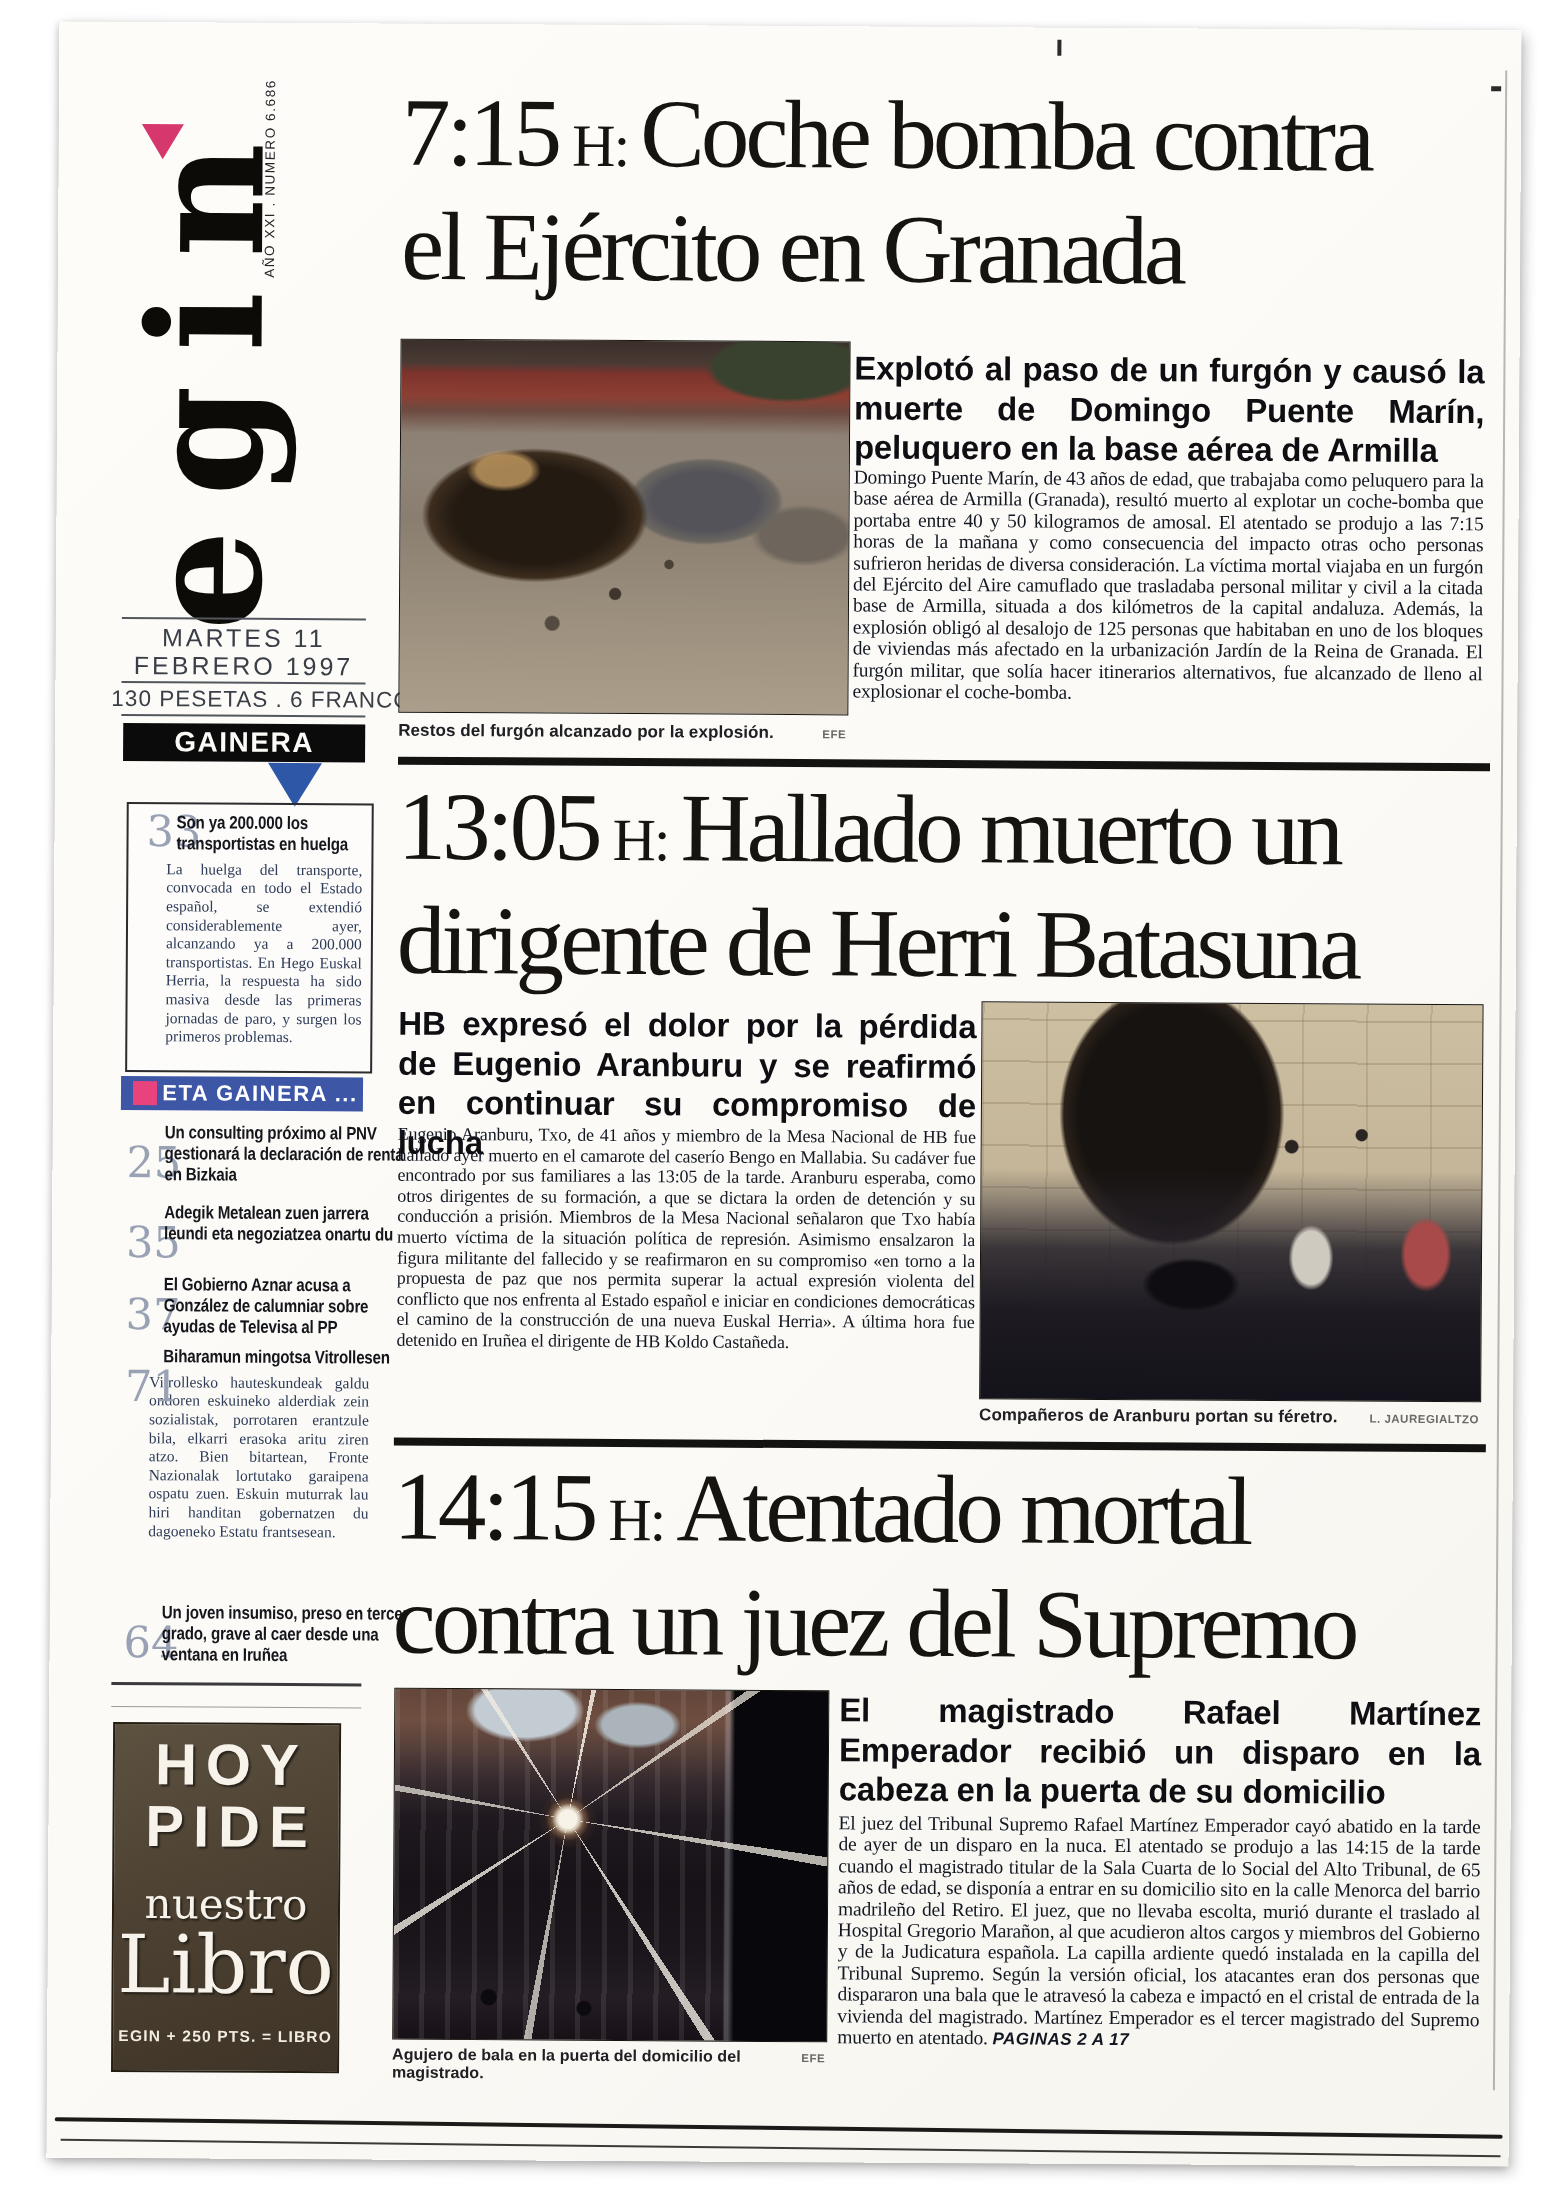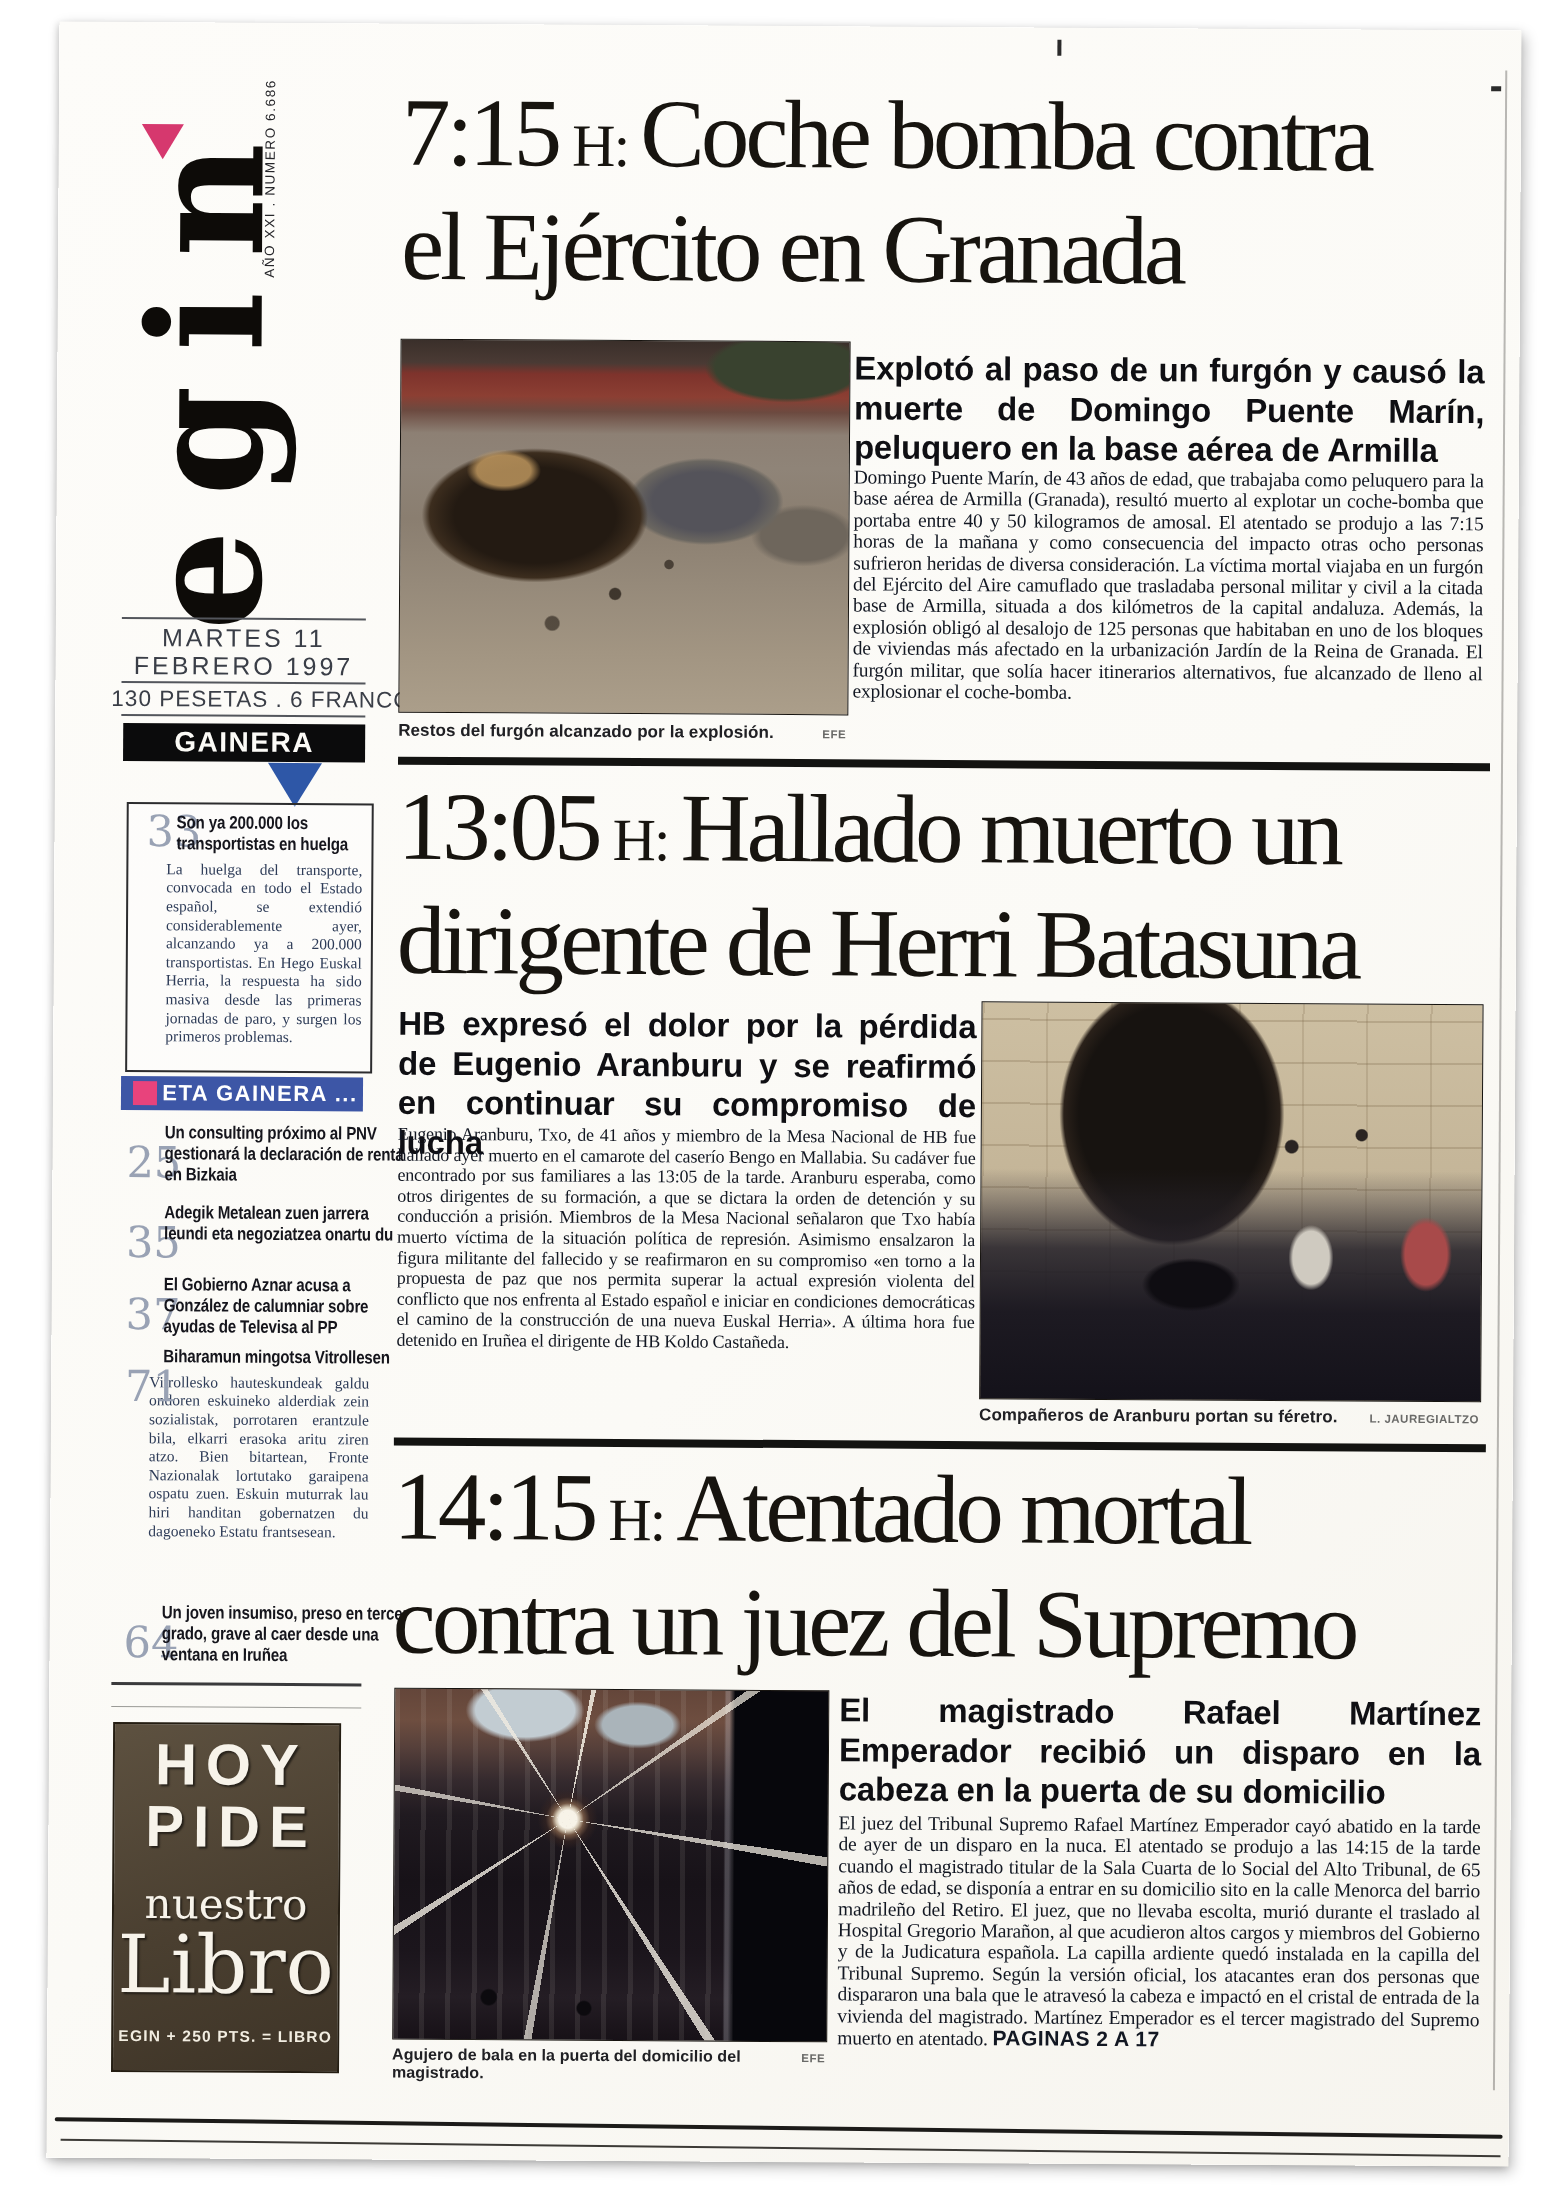--- a/index.html
+++ b/index.html
@@ -118,21 +118,21 @@
   }
   .headline .hsmall{font-size:60px;letter-spacing:-2px;padding:0 12px 0 14px;}
   .subhead{
     font-weight:700;font-size:33px;line-height:39.5px;color:#0f0f13;
     text-align:justify;letter-spacing:-.2px;
   }
   .bodytext{
     font-family:"Liberation Serif",serif;color:#121722;
     text-align:justify;letter-spacing:-.2px;margin:0;
   }
-  .pages{font-family:"Liberation Sans",sans-serif;font-weight:700;font-size:21px;letter-spacing:.5px;white-space:nowrap;}
+  .pages{font-family:"Liberation Sans",sans-serif;font-weight:700;font-size:17px;letter-spacing:.5px;white-space:nowrap;font-style:italic;}
   .mrule{height:8px;background:#131311;left:343px;width:1092px;}
   .caprow{display:flex;justify-content:space-between;align-items:baseline;}
   .caption{font-weight:700;font-size:17px;color:#202024;letter-spacing:.1px;}
   .credit{font-weight:700;font-size:11.5px;color:#6a6a68;letter-spacing:.5px;}
   .photo{border:1px solid #16130f;}
 
   #photo1{
     left:343px;top:315px;width:448px;height:372px;
     background:
       radial-gradient(ellipse 60px 34px at 23% 35%, rgba(198,157,98,.8) 0 45%, transparent 62%),

